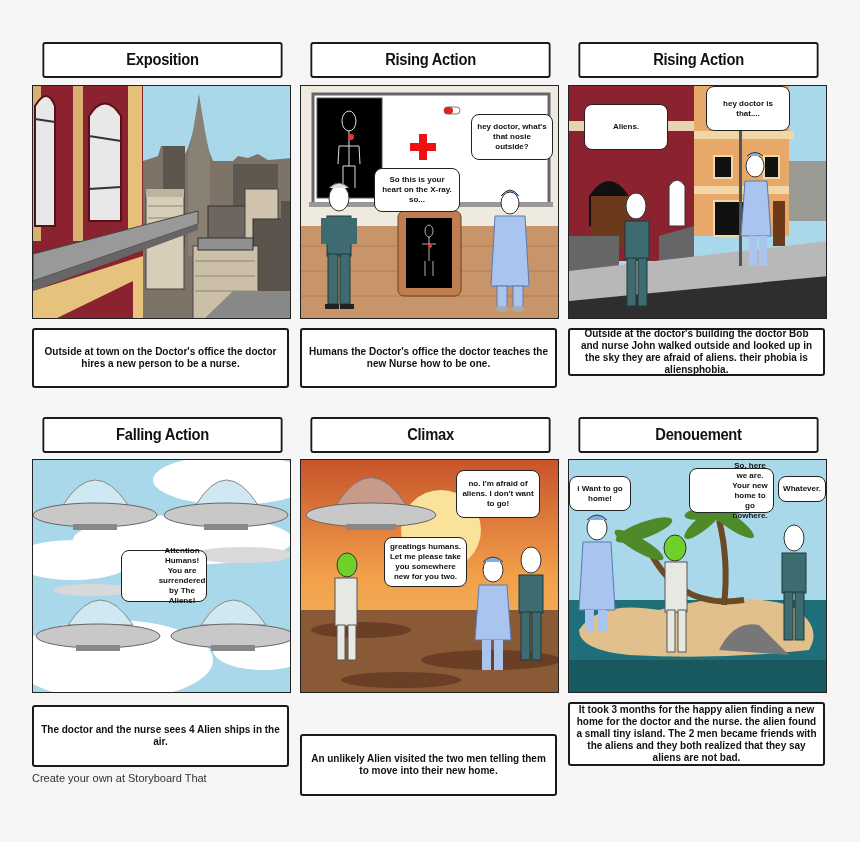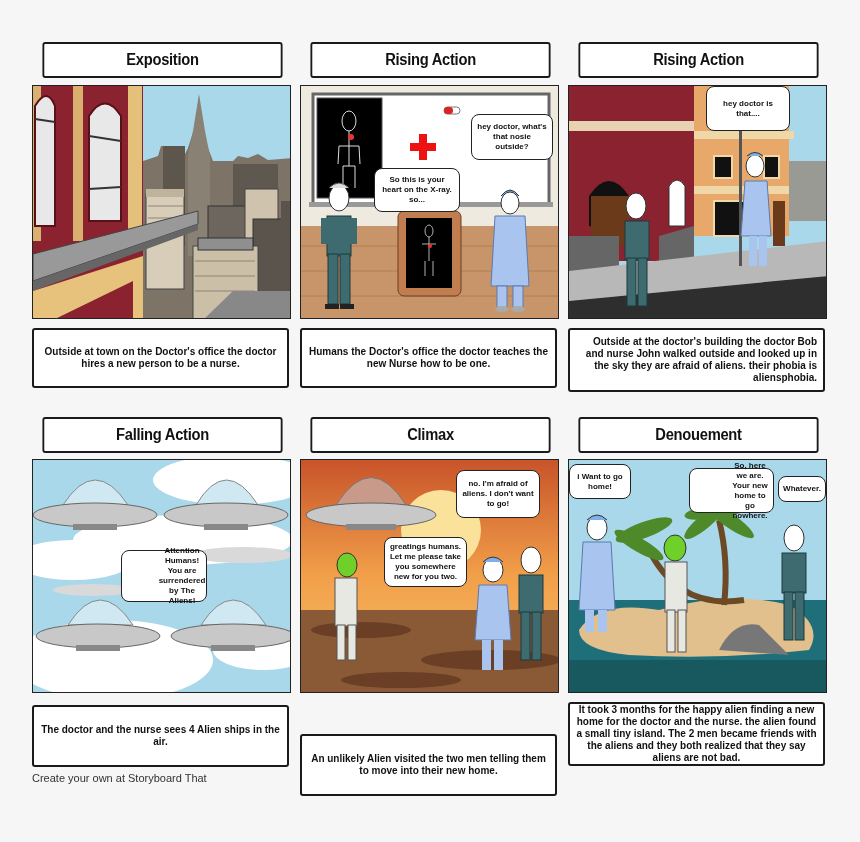--- a/index.html
+++ b/index.html
@@ -162,23 +162,24 @@
       <rect x="56" y="135" width="24" height="38" fill="#3d6b70" stroke="#1e3a3d"></rect>
       <rect x="58" y="172" width="9" height="48" fill="#3d6b70" stroke="#1e3a3d"></rect>
       <rect x="69" y="172" width="9" height="48" fill="#3d6b70" stroke="#1e3a3d"></rect>
 
       <ellipse cx="186" cy="80" rx="9" ry="11" fill="#fff" stroke="#333"></ellipse>
       <path d="M178,70 Q186,63 194,70" fill="#7faee8" stroke="#333"></path>
       <path d="M176,95 L198,95 L202,150 L172,150 Z" fill="#a9c4ee" stroke="#5a7ab0"></path>
       <rect x="180" y="150" width="8" height="30" fill="#a9c4ee"></rect>
         <rect x="190" y="150" width="8" height="30" fill="#a9c4ee"></rect>
     </svg>
+    <div class="bubble" style="left:15px;top:18px;width:84px;height:46px;">Aliens.</div>
     <div class="bubble" style="left:137px;top:0px;width:84px;height:45px;">hey doctor is that....</div>
   </div>
-  <div class="caption" style="top:286px;height:64px;text-align:right;">Outside at the doctor's building the doctor Bob  and nurse John  walked outside and looked up in the sky they are afraid of aliens. their phobia is aliensphobia.</div>
+  <div class="caption" style="top:286px;height:48px;">Outside at the doctor's building the doctor Bob  and nurse John  walked outside and looked up in the sky they are afraid of aliens. their phobia is aliensphobia.</div>
 </div>
 
 <div class="cell" style="left:32px;top:417px;">
   <div class="title" style="top:0;">Falling Action</div>
   <div class="scene" style="top:42px;">
     <svg width="259" height="234" viewBox="0 0 259 234">
       <rect width="259" height="234" fill="#a8d8ea"></rect>
       <g fill="#fff">
         <ellipse cx="200" cy="20" rx="80" ry="25"></ellipse>
           <ellipse cx="150" cy="80" rx="110" ry="25"></ellipse>
@@ -292,20 +293,20 @@
       <ellipse cx="106" cy="88" rx="11" ry="13" fill="#6fd02a" stroke="#333"></ellipse>
       <rect x="96" y="102" width="22" height="50" fill="#e8e8e2" stroke="#555"></rect>
       <rect x="98" y="150" width="8" height="42" fill="#e8e8e2" stroke="#555"></rect>
       <rect x="109" y="150" width="8" height="42" fill="#e8e8e2" stroke="#555"></rect>
 
       <ellipse cx="225" cy="78" rx="10" ry="13" fill="#fff" stroke="#333"></ellipse>
       <rect x="213" y="93" width="24" height="40" fill="#3d6b70" stroke="#1e3a3d"></rect>
       <rect x="215" y="132" width="9" height="48" fill="#3d6b70" stroke="#1e3a3d"></rect>
       <rect x="226" y="132" width="9" height="48" fill="#3d6b70" stroke="#1e3a3d"></rect>
     </svg>
-    <div class="bubble" style="left:0px;top:4px;width:62px;height:35px;">i Want to go home!</div>
+    <div class="bubble" style="left:0px;top:16px;width:62px;height:35px;">i Want to go home!</div>
     <div class="bubble" style="left:120px;top:8px;width:85px;height:45px;padding-left:41px;">So, here we are. Your new home to go nowhere.</div>
     <div class="bubble" style="left:209px;top:16px;width:48px;height:26px;">Whatever.</div>
   </div>
   <div class="caption" style="top:285px;height:64px;padding:4px 4px;">It took 3 months for the happy alien finding a new home for the doctor and the nurse. the alien found a small tiny island. The 2 men became friends with the aliens and they both realized that they say aliens are not bad.</div>
 </div>
 
 <div class="footer">Create your own at Storyboard That</div>
 
 </body></html>

